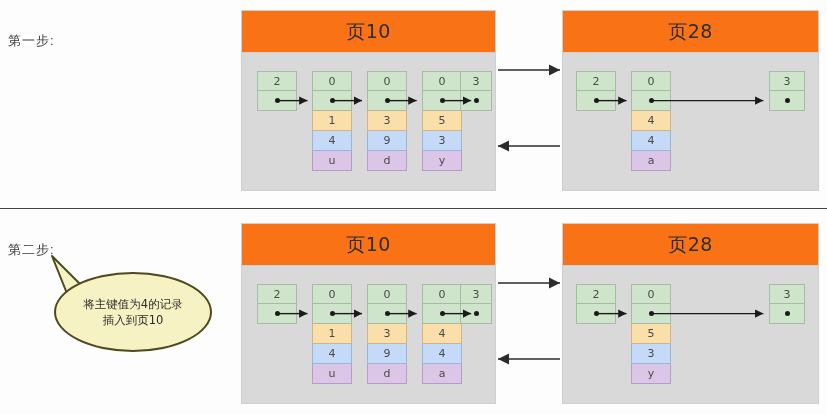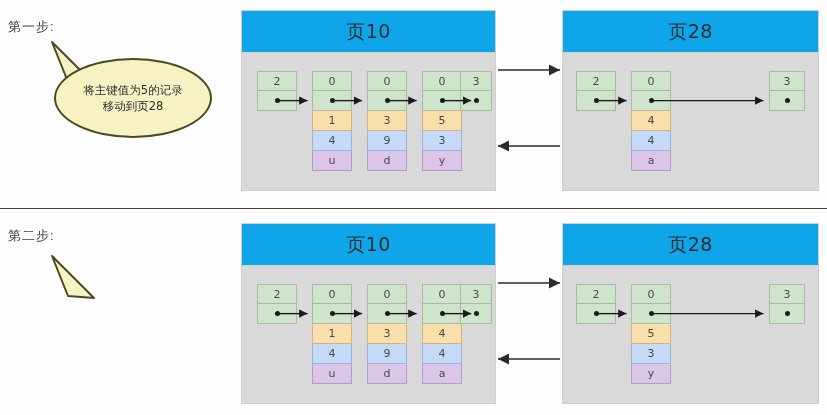--- a/index.html
+++ b/index.html
@@ -27,21 +27,21 @@
     width: 827px;
     height: 207px;
     background: #fdfdfd;
   }
   .step-panel.step1 { top: 0; }
   .step-panel.step2 { top: 208px; border-top: 1px solid #404040; }
 
   .step-label {
     position: absolute;
     left: 8px;
-    top: 18px;
+    top: 32px;
     font-size: 13px;
     color: #3a3a3a;
     letter-spacing: 1px;
     white-space: nowrap;
     font-family: Liberation Sans, sans-serif;
   }
 
   
   .bubble-wrap {
     position: absolute;
@@ -84,21 +84,21 @@
 
   
   .page-box {
     position: absolute;
     box-sizing: border-box;
     border: 1px solid #cfcfcf;
     background: #d9d9d9;
   }
   .page-header {
     height: 42px;
-    background: #0ea5e9;
+    background: #f97316;
     border-bottom: 1px solid #cfcfcf;
     display: flex;
     align-items: center;
     justify-content: center;
     box-sizing: border-box;
   }
   .page-title {
     font-size: 19px;
     color: #2e2e2e;
     font-family: "DejaVu Sans", sans-serif;
@@ -162,29 +162,20 @@
 </style>
 </head>
 <body>
 
 <div class="canvas">
 
   <div class="step-panel step1">
 
     <div class="step-label">第一步:</div>
 
-    <div class="bubble-wrap">
-      <svg class="bubble-tail" viewBox="0 0 60 48">
-        <path d="M 2 2 L 44 44 L 18 42 Z" fill="#f7f2c4" stroke="#4d4a1f" stroke-width="2" stroke-linejoin="round"></path>
-      </svg>
-      <div class="bubble">
-        <div class="bubble-text">将主键值为5的记录
-移动到页28</div>
-      </div>
-    </div>
 
     <div class="page-box" style="left:241px; top:10px; width:255px; height:181px;">
       <div class="page-header">
         <span class="page-title">页10</span>
       </div>
       <div class="page-body">
 
         <div class="record" style="left:15px; top:18px;">
           <div class="cell green first">2</div>
           <div class="cell green ptr">
@@ -300,20 +291,24 @@
   </div>
 
   <div class="step-panel step2">
 
     <div class="step-label">第二步:</div>
 
     <div class="bubble-wrap" style="top:45px;">
       <svg class="bubble-tail" viewBox="0 0 60 48">
         <path d="M 2 2 L 44 44 L 18 42 Z" fill="#f7f2c4" stroke="#4d4a1f" stroke-width="2" stroke-linejoin="round"></path>
       </svg>
+      <div class="bubble">
+        <div class="bubble-text">将主键值为4的记录
+插入到页10</div>
+      </div>
     </div>
 
     <div class="page-box" style="left:241px; top:14px; width:255px; height:181px;">
       <div class="page-header">
         <span class="page-title">页10</span>
       </div>
       <div class="page-body">
 
         <div class="record" style="left:15px; top:18px;">
           <div class="cell green first">2</div>

